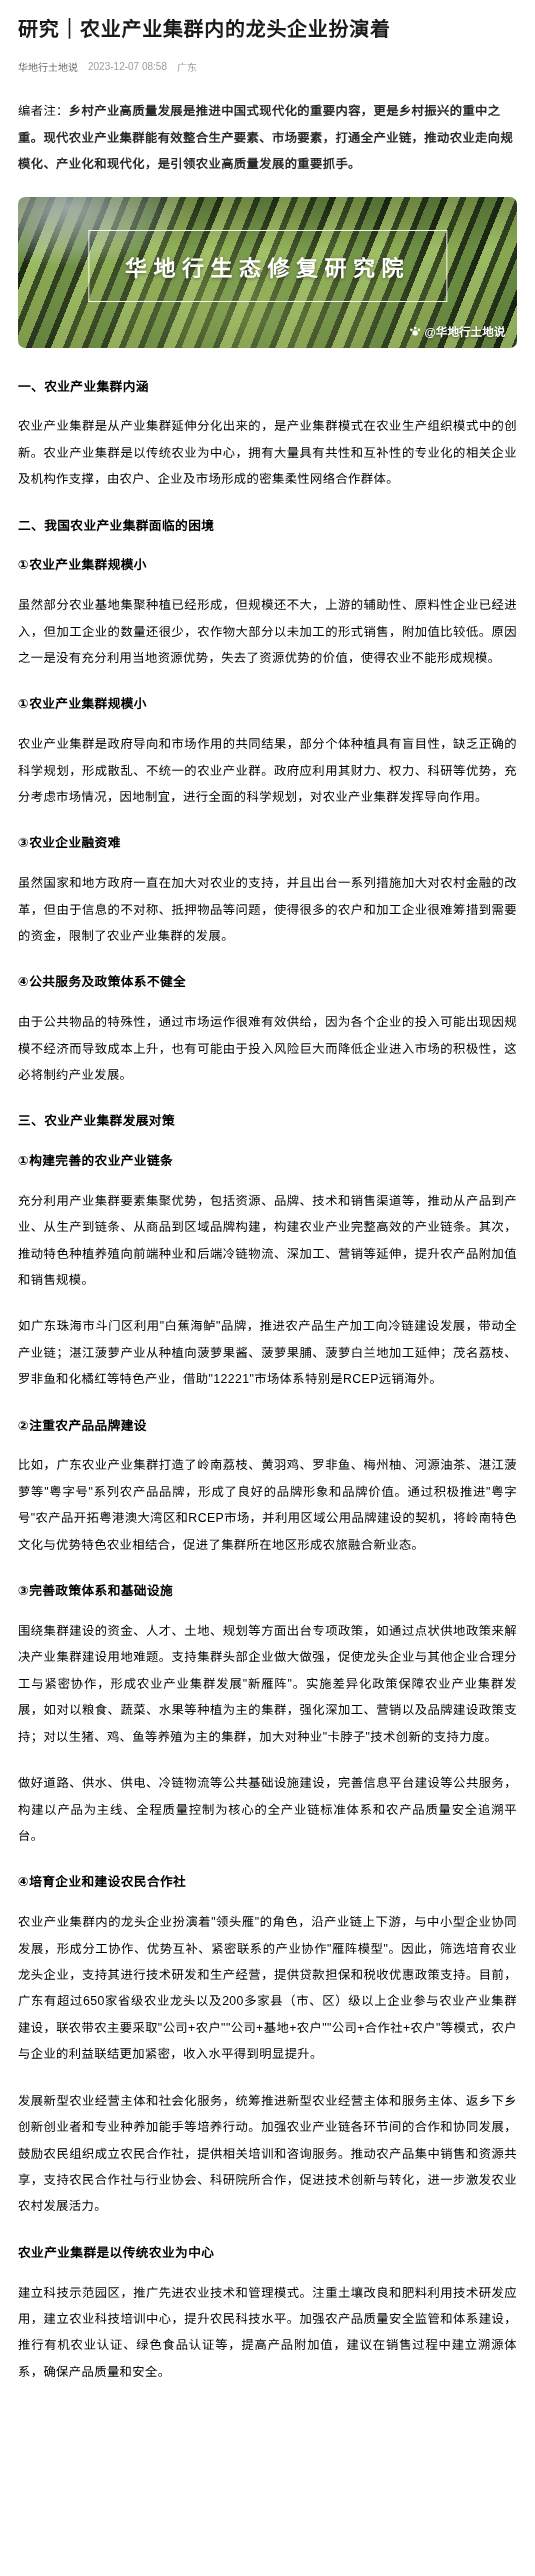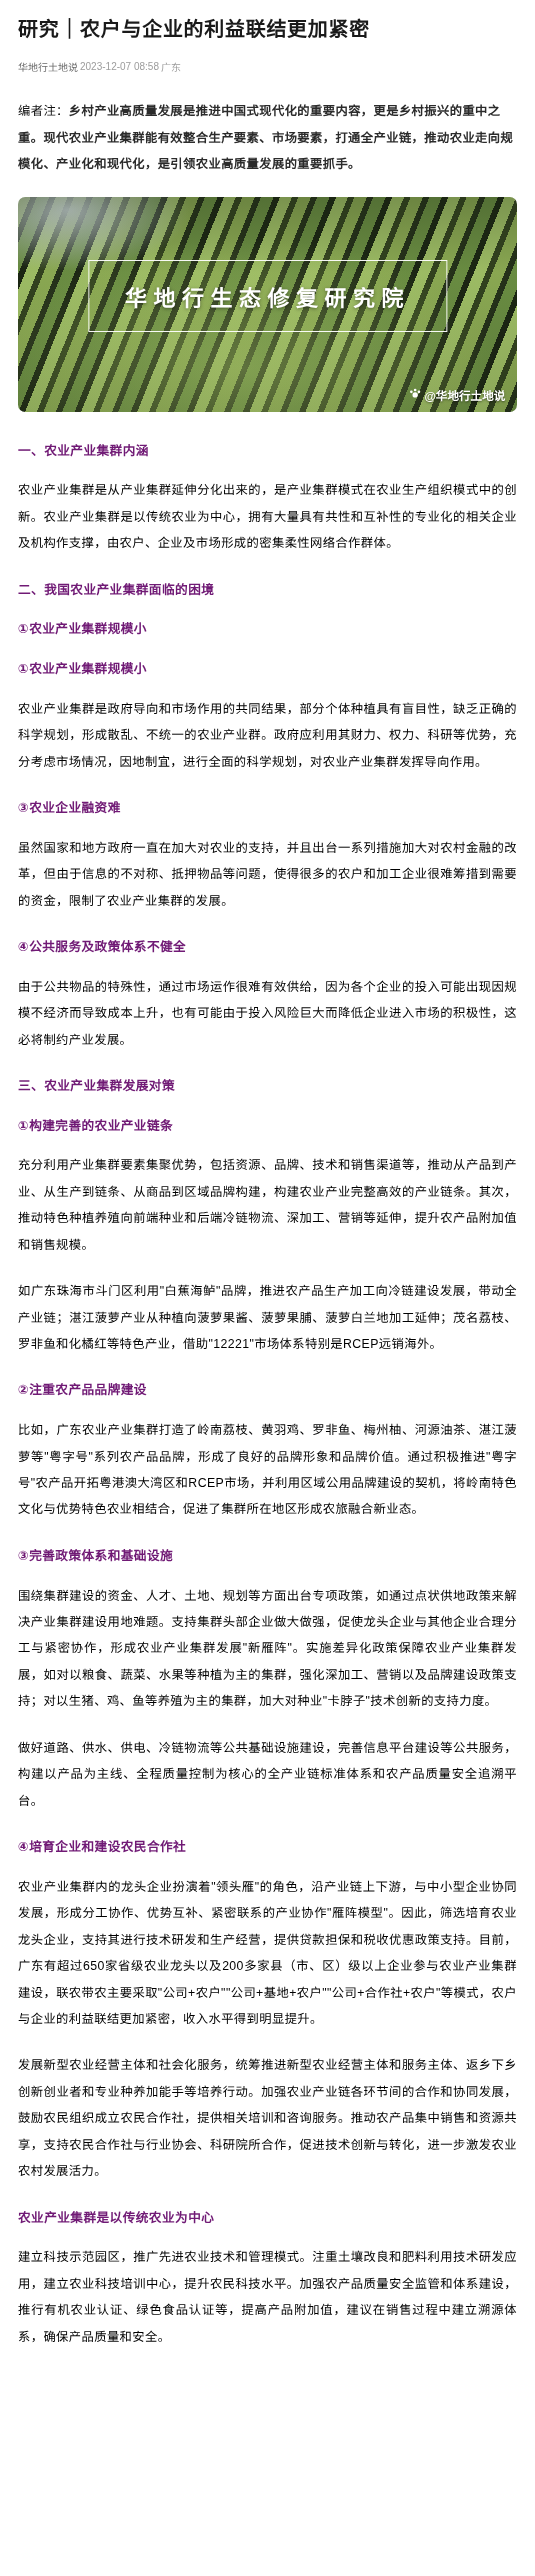--- a/index.html
+++ b/index.html
@@ -16,21 +16,21 @@
     font-size: 20px;
     line-height: 1.35;
     font-weight: 700;
     color: #1a1a1a;
     margin: 2.9px 0 16px 0;
     letter-spacing: 0.7px;
   }
   .meta-row {
     display: flex;
     align-items: center;
-    gap: 2px;
+    gap: 10px;
     margin-bottom: 24.6px;
   }
   .meta-author {
     font-size: 10px;
     color: #6b6b6b;
     cursor: pointer;
   }
   .meta-time {
     font-size: 10px;
     color: #9c9c9c;
@@ -40,21 +40,21 @@
     line-height: 2.15;
     letter-spacing: 0.4px;
     color: #2b2b2b;
     font-weight: 600;
     margin-bottom: 19px;
   }
   .editor-note .label { font-weight: 400; color: #111; }
   .hero {
     position: relative;
     width: 499px;
-    height: 215px;
+    height: 151px;
     border-radius: 7.2px;
     overflow: hidden;
     margin: 0 0 26px 0;
     background:
       linear-gradient(180deg, rgba(25,35,18,0.30) 0%, rgba(25,35,18,0.05) 35%, rgba(10,16,8,0.15) 100%),
       radial-gradient(ellipse 188px 94px at 10% 6%, rgba(215,226,232,0.9), rgba(215,226,232,0) 65%),
       radial-gradient(ellipse 361px 188px at 45% 80%, rgba(190,220,120,0.45), rgba(190,220,120,0) 70%),
       repeating-linear-gradient(112deg,
         #8fae55 0px, #8fae55 11.6px,
         #26331a 11.6px, #24301a 17.4px,
@@ -78,50 +78,51 @@
     font-size: 22px;
     font-weight: 700;
     letter-spacing: 6.5px;
     white-space: nowrap;
     text-shadow: 0 0.7px 3.6px rgba(0,0,0,0.45);
   }
   .hero-watermark {
     position: absolute;
     right: 11.6px; bottom: 8.7px;
     display: flex;
+    align-items: center;
     gap: 2.9px;
     color: #ffffff;
     font-size: 11.6px;
     font-weight: 600;
     text-shadow: 0 0.7px 2.2px rgba(0,0,0,0.55);
   }
   .paw-icon svg { display: block; }
   .section-heading {
     font-size: 12.7px;
     font-weight: 700;
-    color: #701a75;
+    color: #000000;
     line-height: 2.1;
     letter-spacing: 0.4px;
     margin: 7.2px 0 13px 0;
   }
   .para {
     font-size: 12.3px;
     line-height: 2.15;
     letter-spacing: 0.4px;
     color: #000000;
     margin-bottom: 20px;
     text-align: justify;
   }
 </style>
 </head>
 <body>
 
 <div class="article">
 
-  <h1 class="article-title">研究｜农户与企业的利益联结更加紧密</h1>
+  <h1 class="article-title">研究｜农业产业集群内的龙头企业扮演着</h1>
 
   <div class="meta-row">
     <span class="meta-author">华地行土地说</span>
     <span class="meta-time">2023-12-07 08:58</span>
     <span class="meta-time">广东</span>
   </div>
 
   <p class="editor-note"><strong class="label">编者注：</strong><span>乡村产业高质量发展是推进中国式现代化的重要内容，更是乡村振兴的重中之重。现代农业产业集群能有效整合生产要素、市场要素，打通全产业链，推动农业走向规模化、产业化和现代化，是引领农业高质量发展的重要抓手。</span></p>
 
   <div class="hero">
@@ -145,20 +146,21 @@
     <h2 class="section-heading">一、农业产业集群内涵</h2>
     <p class="para">农业产业集群是从产业集群延伸分化出来的，是产业集群模式在农业生产组织模式中的创新。农业产业集群是以传统农业为中心，拥有大量具有共性和互补性的专业化的相关企业及机构作支撑，由农户、企业及市场形成的密集柔性网络合作群体。</p>
   </section>
 
   <section>
     <h2 class="section-heading">二、我国农业产业集群面临的困境</h2>
   </section>
 
   <section>
     <h3 class="section-heading">①农业产业集群规模小</h3>
+    <p class="para">虽然部分农业基地集聚种植已经形成，但规模还不大，上游的辅助性、原料性企业已经进入，但加工企业的数量还很少，农作物大部分以未加工的形式销售，附加值比较低。原因之一是没有充分利用当地资源优势，失去了资源优势的价值，使得农业不能形成规模。</p>
   </section>
 
   <section>
     <h3 class="section-heading">①农业产业集群规模小</h3>
     <p class="para">农业产业集群是政府导向和市场作用的共同结果，部分个体种植具有盲目性，缺乏正确的科学规划，形成散乱、不统一的农业产业群。政府应利用其财力、权力、科研等优势，充分考虑市场情况，因地制宜，进行全面的科学规划，对农业产业集群发挥导向作用。</p>
   </section>
 
   <section>
     <h3 class="section-heading">③农业企业融资难</h3>
     <p class="para">虽然国家和地方政府一直在加大对农业的支持，并且出台一系列措施加大对农村金融的改革，但由于信息的不对称、抵押物品等问题，使得很多的农户和加工企业很难筹措到需要的资金，限制了农业产业集群的发展。</p>

